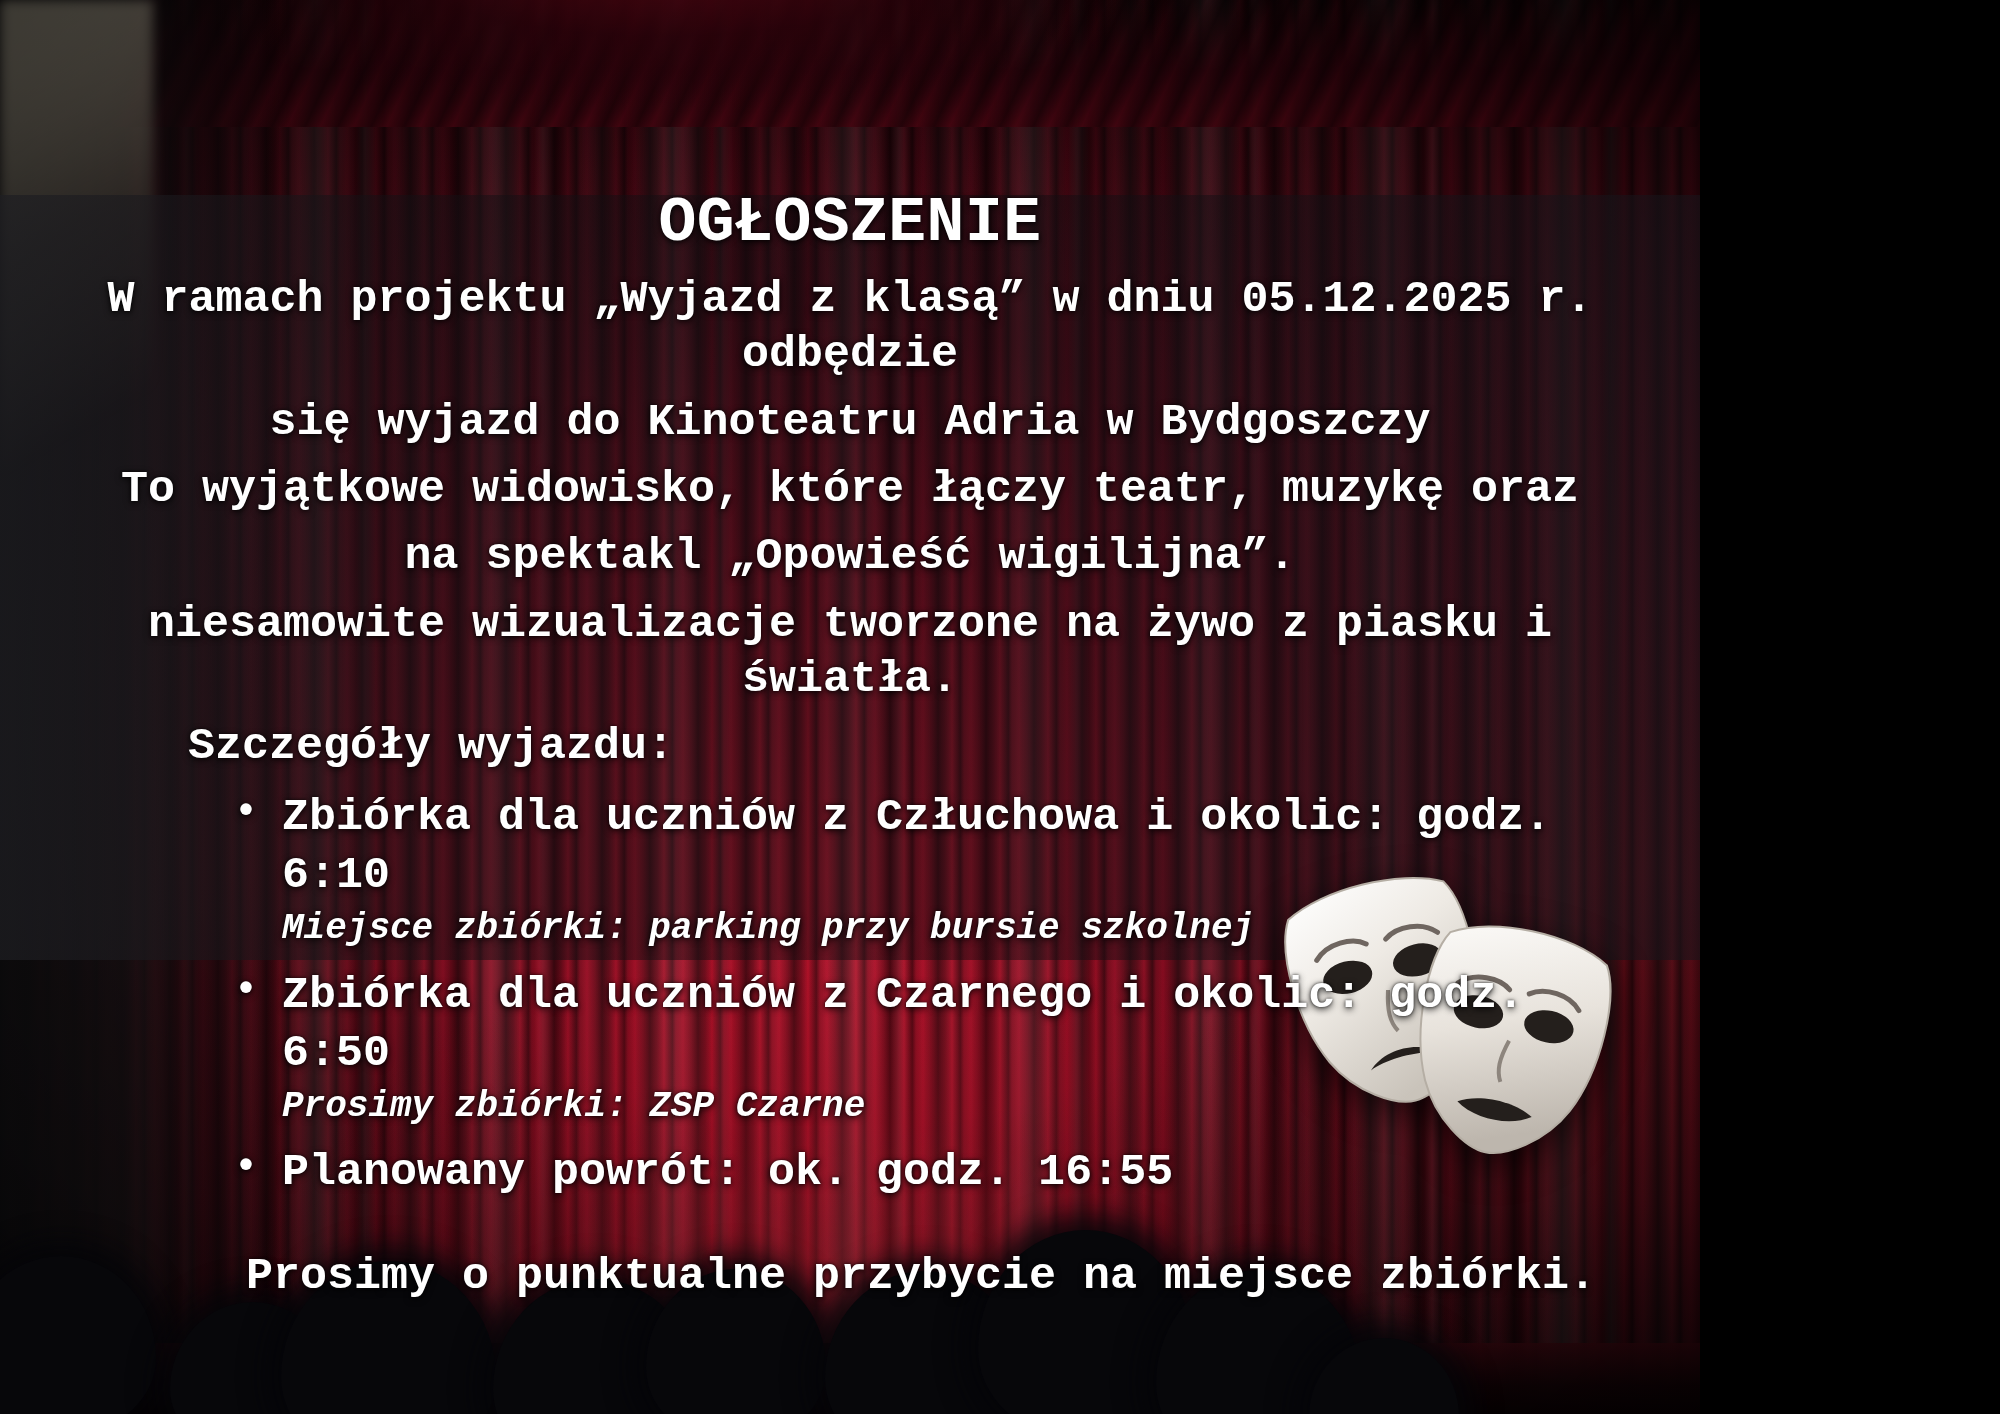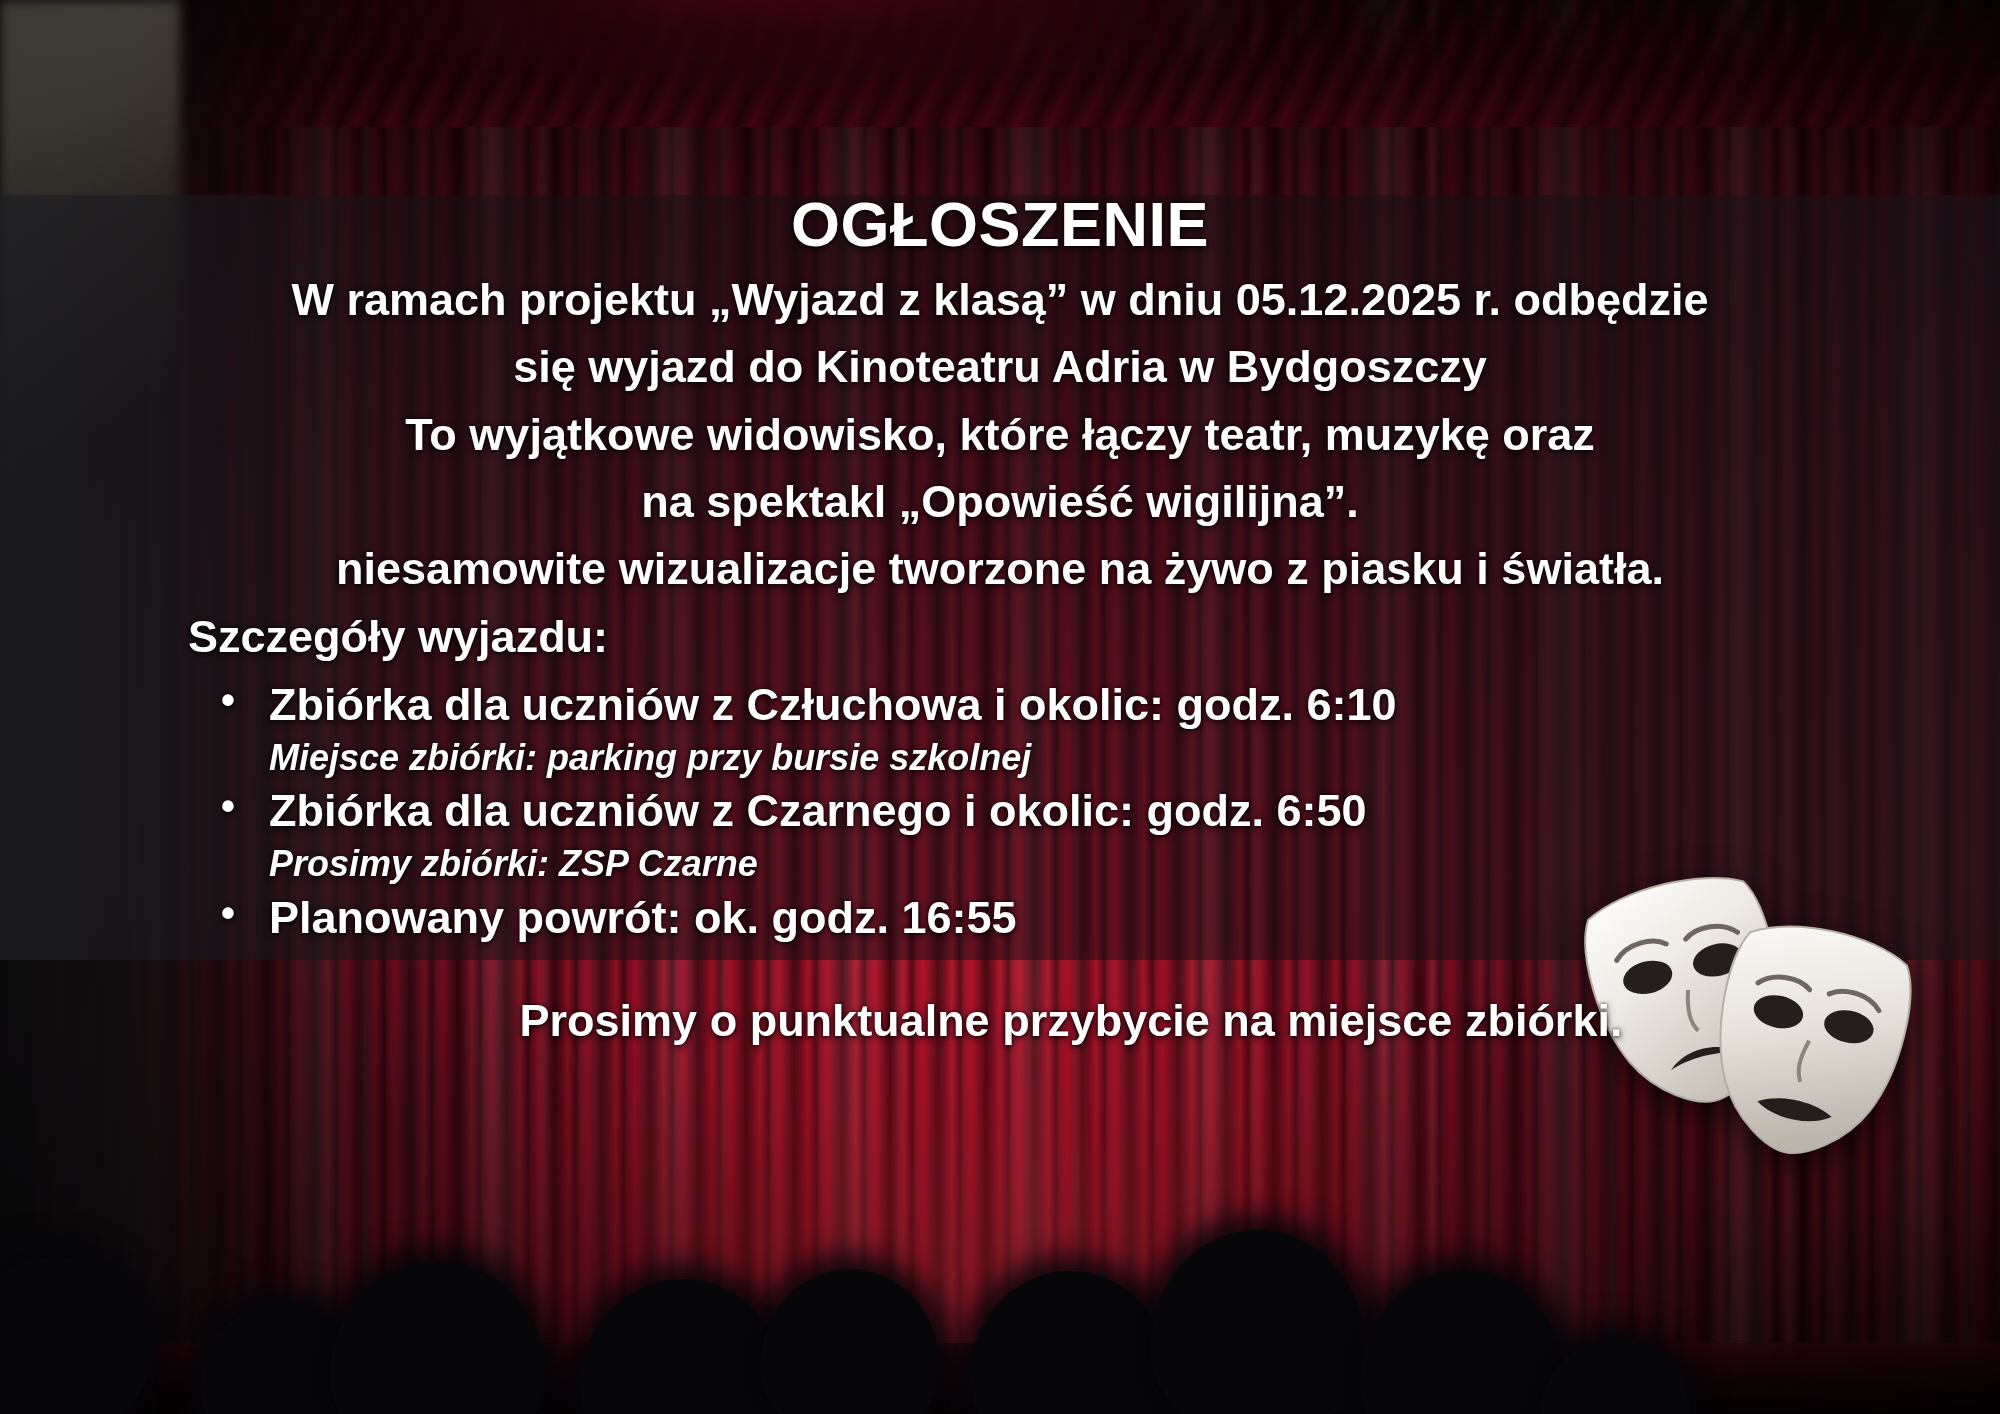--- a/index.html
+++ b/index.html
@@ -6,24 +6,25 @@
     margin: 0;
     padding: 0;
     background: #000;
   }
   body {
     font-family: "Liberation Sans", sans-serif;
   }
 
   #poster {
     position: relative;
-    width: 2000px;
+    width: 1700px;
     height: 1414px;
     overflow: hidden;
     background: #14532d;
+    font-family: Liberation Mono, monospace;
   }
 
   
   .curtain-base {
     position: absolute;
     inset: 0;
     background:
       radial-gradient(ellipse 55% 70% at 48% 62%, rgba(190,20,45,0.95) 0%, rgba(150,12,35,0.75) 32%, rgba(80,6,20,0.55) 58%, rgba(30,2,8,0.15) 80%, rgba(0,0,0,0) 100%),
       linear-gradient(to bottom, #2a0309 0%, #4a0612 14%, #6e0a1c 40%, #85101f 62%, #5d0a16 85%, #22040a 100%);
   }
@@ -179,21 +180,21 @@
     text-align: left;
     padding-left: 142px;
   }
   .bullets {
     list-style: none;
     margin: 0;
     padding: 0 0 0 186px;
     text-align: left;
   }
   .bullet-item {
-    margin: 1px;
+    margin: 14px;
     padding: 0;
   }
   .bullet-main {
     font-size: 45px;
     font-weight: bold;
     line-height: 1.30;
     position: relative;
     padding-left: 48px;
   }
   .bullet-main::before {

